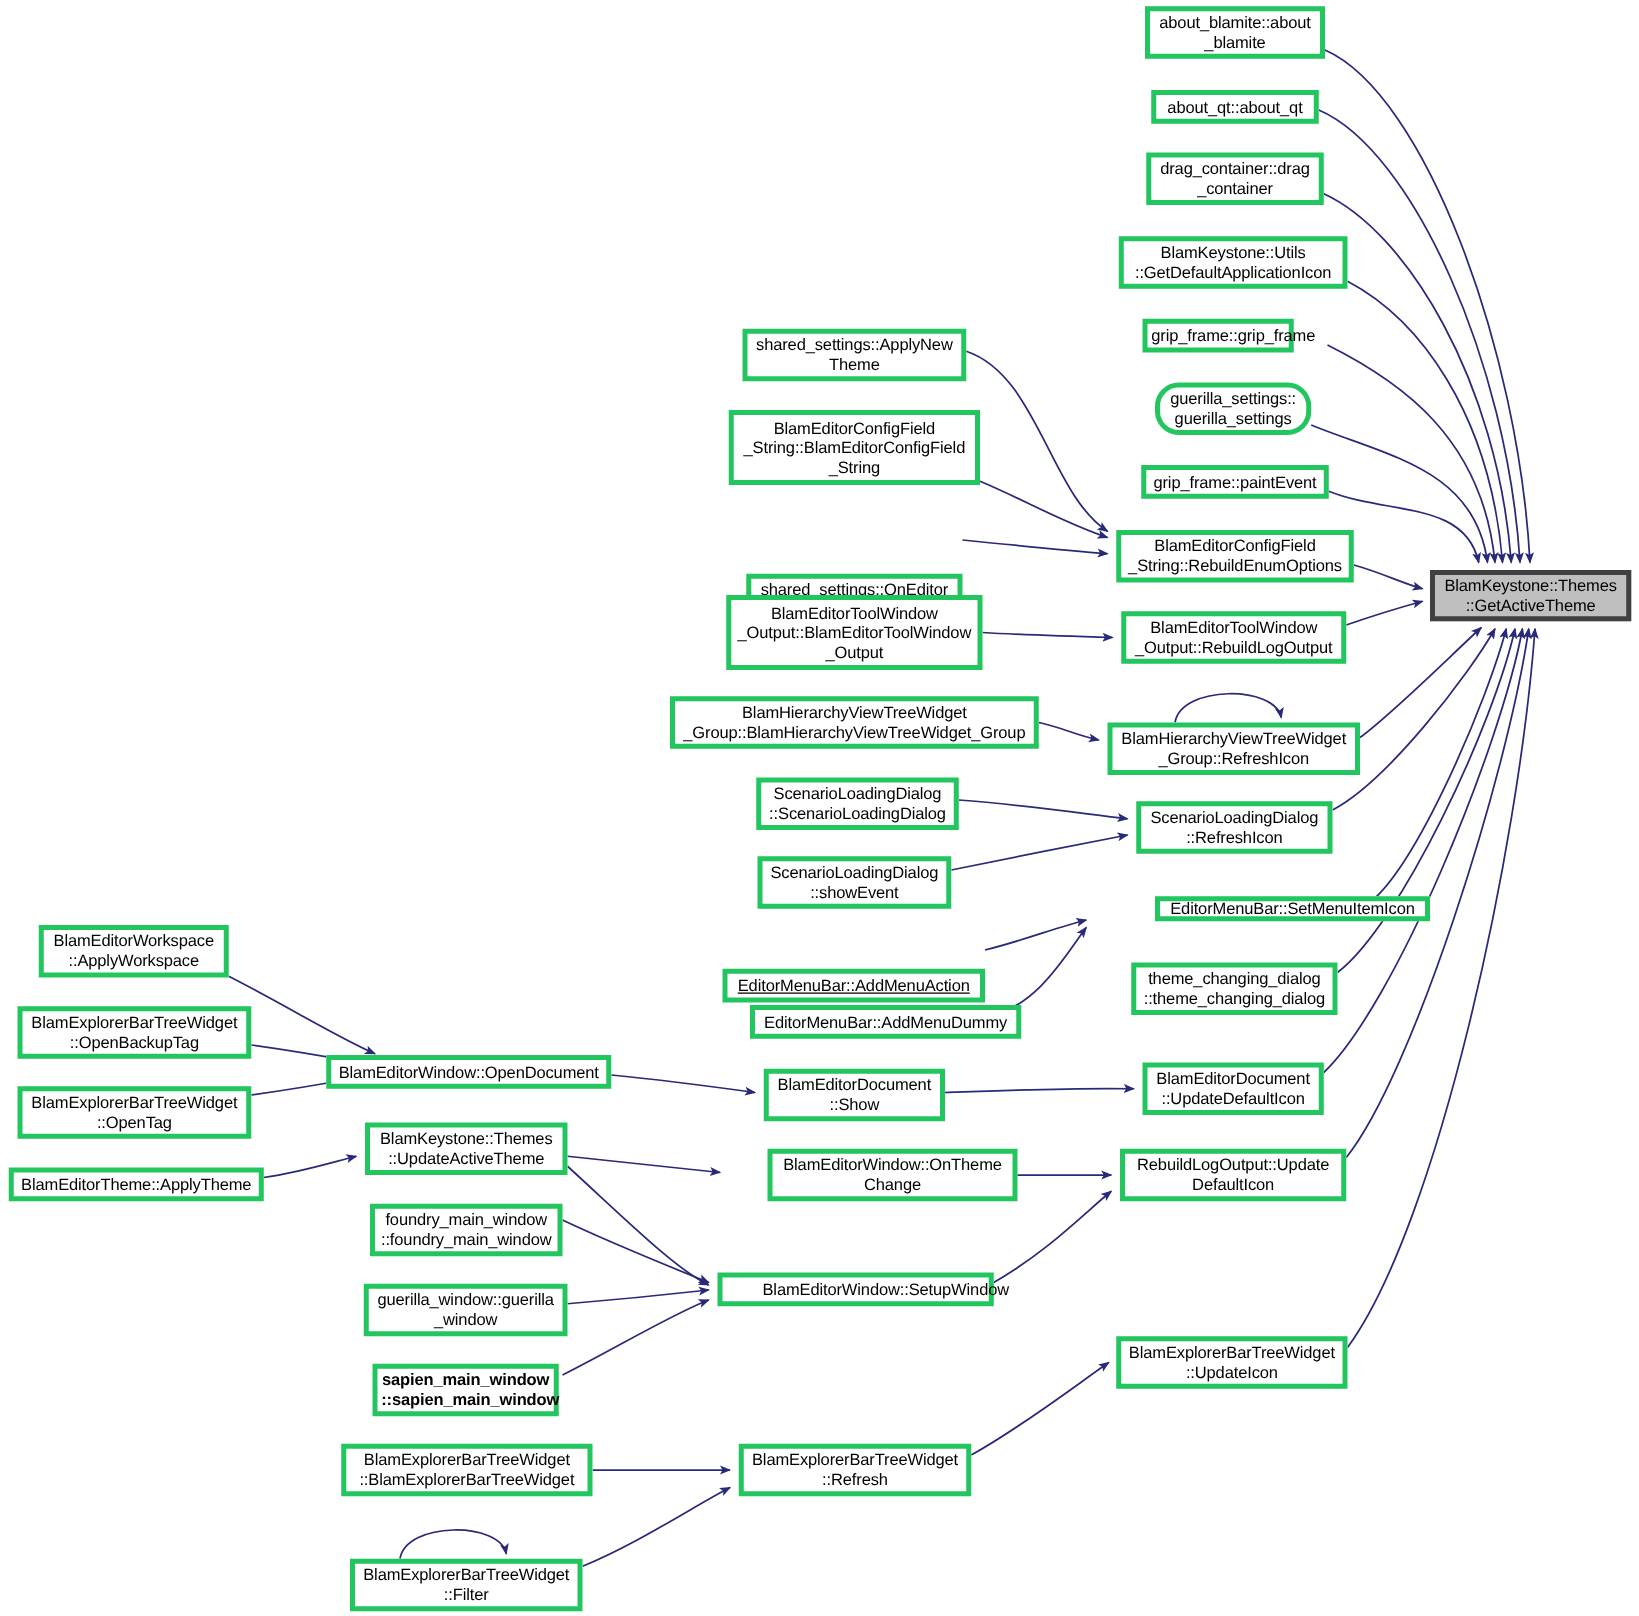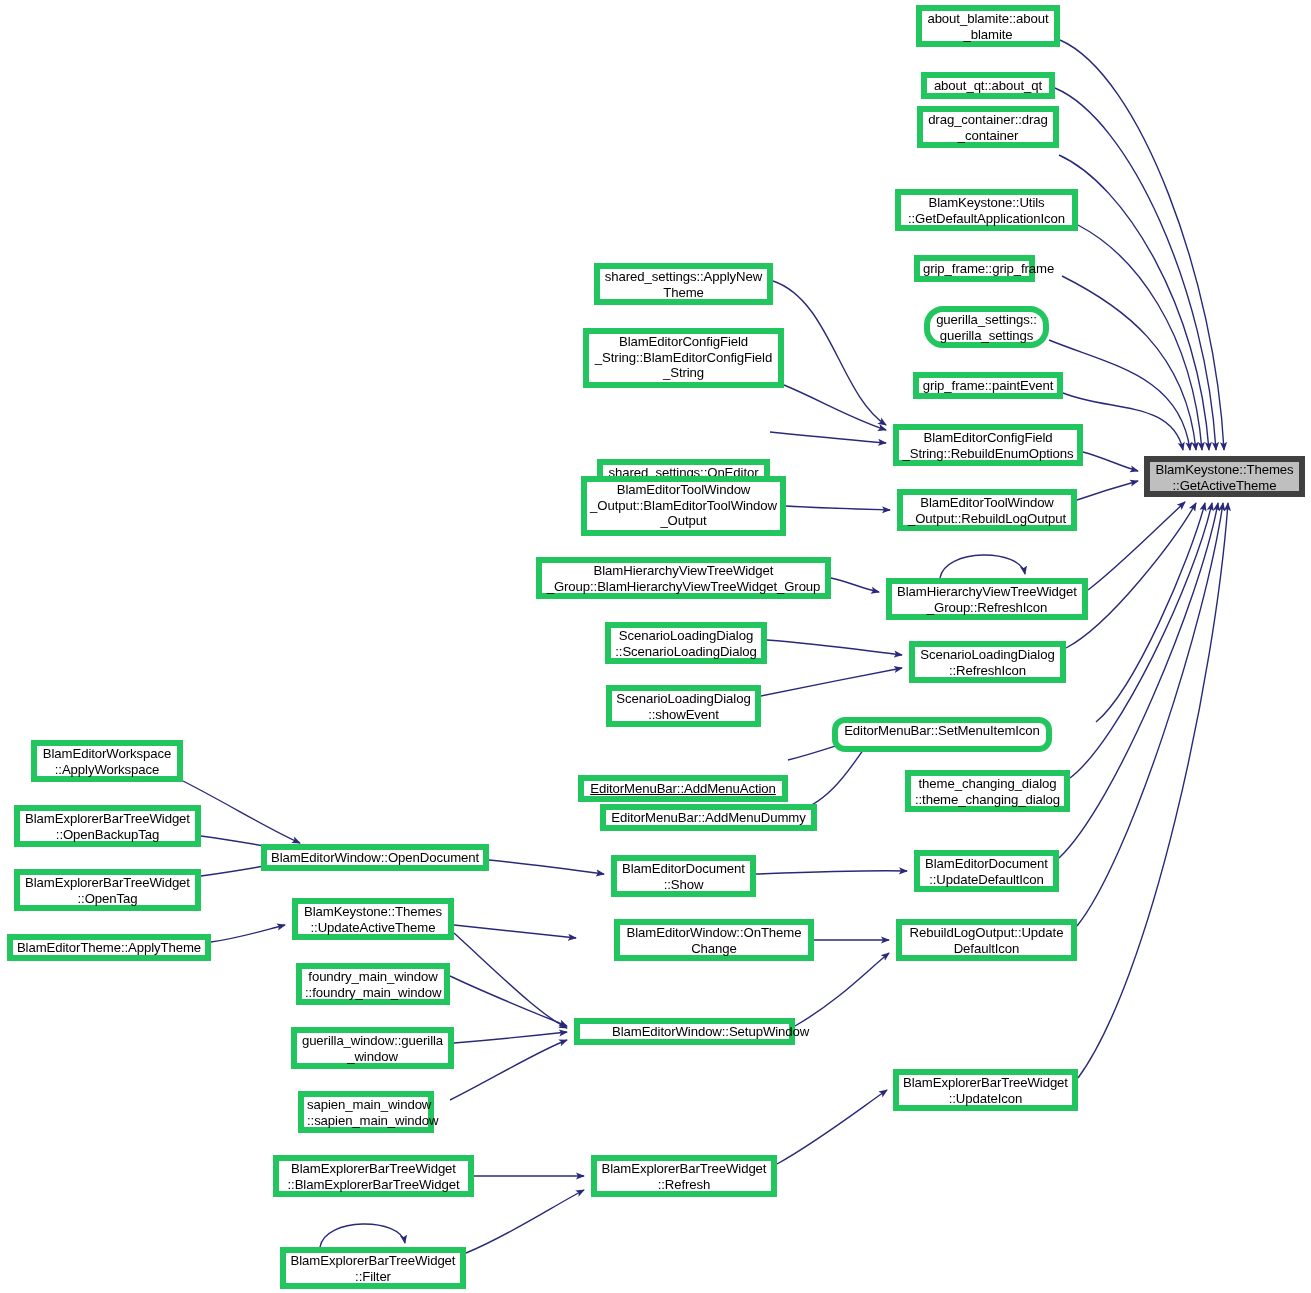--- a/index.html
+++ b/index.html
@@ -1,20 +1,20 @@
 <!DOCTYPE html>
 <html><head>
 <meta charset="utf-8">
 <style>
   html,body{margin:0;padding:0;background:#ffffff;}
   #page{position:relative;width:1311px;height:1293px;background:#ffffff;
         font-family:"Liberation Sans","DejaVu Sans",sans-serif;overflow:hidden;}
   #edges{position:absolute;left:0;top:0;width:1311px;height:1293px;}
-  .node{position:absolute;box-sizing:border-box;border:6px solid #22c55e;
-        background:#ffffff;color:#000000;display:flex;
+  .node{position:absolute;box-sizing:border-box;border:4px solid #22c55e;
+        background:#ffffff;color:#000000;display:flex;align-items:center;
         justify-content:center;text-align:center;line-height:1.18;
         font-size:13.2px;letter-spacing:-0.1px;padding:0 3px;}
   .node.target{background:#bfbfbf;border-color:#404040;}
   .node span{display:block;width:100%;white-space:pre-line;}
 </style>
 </head>
 <body>
 
 <div id="page">
   <svg id="edges" viewBox="0 0 1311 1293" xmlns="http://www.w3.org/2000/svg">
@@ -70,21 +70,21 @@
       </g>
   </svg>
   <div id="node-layer">
       <div class="node" style="left: 916px; top: 5px; width: 144px; height: 42px;">
         <span>about_blamite::about
 _blamite</span>
       </div>
       <div class="node" style="left: 921px; top: 72px; width: 134px; height: 27px;">
         <span>about_qt::about_qt</span>
       </div>
-      <div class="node" style="left: 917px; top: 106px; width: 142px; height: 42px;">
+      <div class="node" style="left: 917px; top: 122px; width: 142px; height: 42px;">
         <span>drag_container::drag
 _container</span>
       </div>
       <div class="node" style="left: 895px; top: 189px; width: 183px; height: 42px;">
         <span>BlamKeystone::Utils
 ::GetDefaultApplicationIcon</span>
       </div>
       <div class="node" style="left: 914px; top: 255px; width: 121px; height: 27px;">
         <span>grip_frame::grip_frame</span>
       </div>
@@ -104,21 +104,21 @@
 _Output::RebuildLogOutput</span>
       </div>
       <div class="node" style="left: 886px; top: 578px; width: 202px; height: 42px;">
         <span>BlamHierarchyViewTreeWidget
 _Group::RefreshIcon</span>
       </div>
       <div class="node" style="left: 909px; top: 641px; width: 157px; height: 42px;">
         <span>ScenarioLoadingDialog
 ::RefreshIcon</span>
       </div>
-      <div class="node" style="left: 832px; top: 717px; width: 220px; height: 35px; border-radius: 13px;">
+      <div class="node" style="left: 924px; top: 717px; width: 220px; height: 20px;">
         <span>EditorMenuBar::SetMenuItemIcon</span>
       </div>
       <div class="node" style="left: 905px; top: 770px; width: 165px; height: 42px;">
         <span>theme_changing_dialog
 ::theme_changing_dialog</span>
       </div>
       <div class="node" style="left: 914px; top: 850px; width: 145px; height: 42px;">
         <span>BlamEditorDocument
 ::UpdateDefaultIcon</span>
       </div>
@@ -189,21 +189,21 @@
 ::UpdateActiveTheme</span>
       </div>
       <div class="node" style="left: 296px; top: 963px; width: 154px; height: 42px;">
         <span>foundry_main_window
 ::foundry_main_window</span>
       </div>
       <div class="node" style="left: 291px; top: 1027px; width: 163px; height: 42px;">
         <span>guerilla_window::guerilla
 _window</span>
       </div>
-      <div class="node" style="left: 298px; top: 1091px; width: 136px; height: 42px;">
+      <div class="node" style="left: 298px; top: 1091px; width: 149px; height: 42px; font-weight: bold;">
         <span>sapien_main_window
 ::sapien_main_window</span>
       </div>
       <div class="node" style="left: 273px; top: 1155px; width: 201px; height: 42px;">
         <span>BlamExplorerBarTreeWidget
 ::BlamExplorerBarTreeWidget</span>
       </div>
       <div class="node" style="left: 280px; top: 1247px; width: 186px; height: 42px;">
         <span>BlamExplorerBarTreeWidget
 ::Filter</span>

